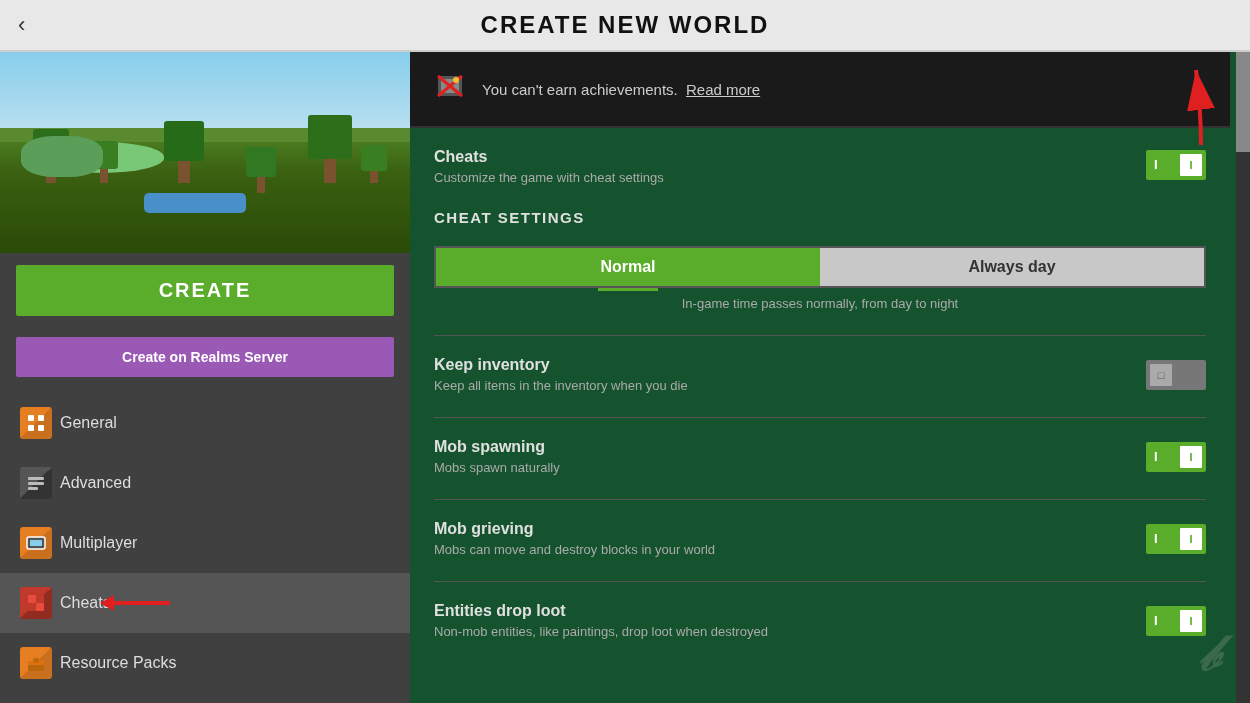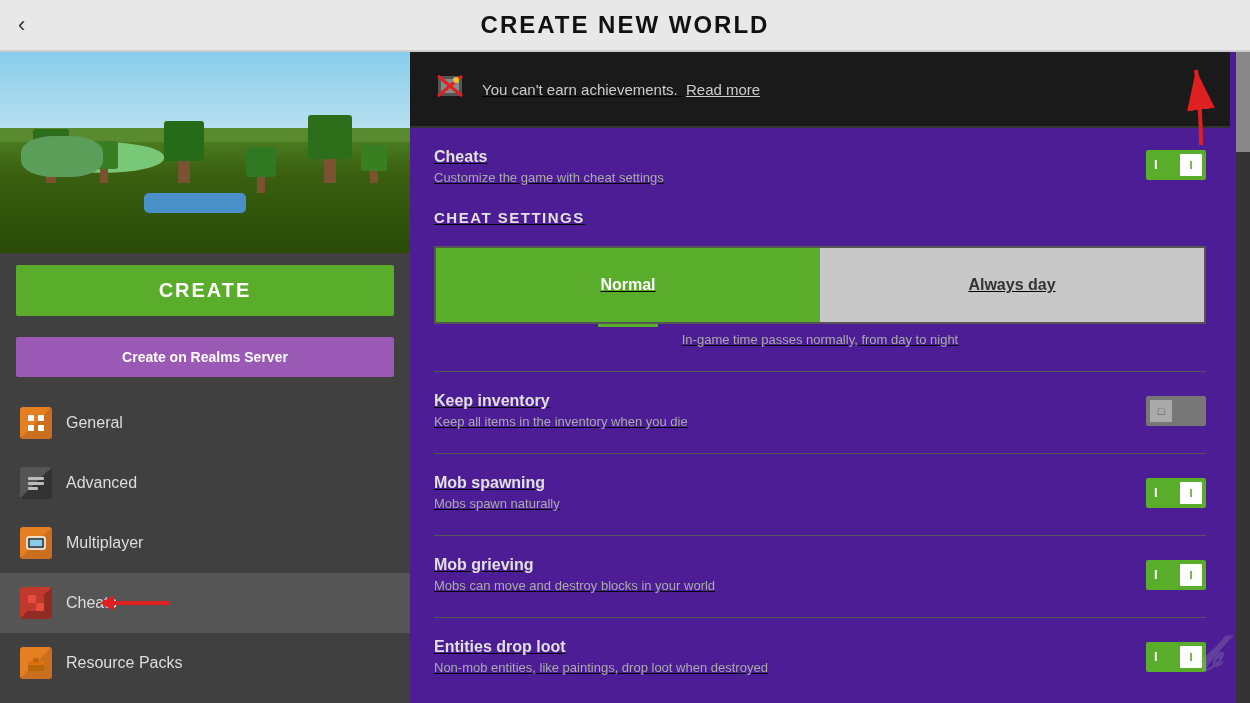--- a/index.html
+++ b/index.html
@@ -154,31 +154,30 @@
       margin-top: 8px;
     }
 
     .nav-item {
       display: flex;
       align-items: center;
       padding: 14px 20px;
       cursor: pointer;
       color: #ddd;
       font-size: 16px;
-      gap: 14px;
+      gap: 8px;
     }
     .nav-item.active { background: #555; }
 
     
     .content {
       flex: 1;
-      background: #4c1d95;
+      background: #14532d;
       overflow-y: auto;
       position: relative;
-      text-decoration: underline;
     }
     .content::-webkit-scrollbar { width: 8px; }
     .content::-webkit-scrollbar-track { background: #333; }
     .content::-webkit-scrollbar-thumb { background: #888; }
 
     
     .achievement-warning {
       background: #1a1a1a;
       padding: 18px 24px;
       display: flex;
@@ -284,21 +283,21 @@
     }
 
     
     .daylight-toggle {
       display: flex;
       margin: 10px 0 8px;
       border: 2px solid #555;
     }
     .daylight-option {
       flex: 1;
-      padding: 28px;
+      padding: 10px;
       text-align: center;
       font-size: 16px;
       font-weight: 600;
       cursor: pointer;
       color: #ddd;
     }
     .daylight-option.active {
       background: #5aad2a;
       color: white;
       position: relative;

